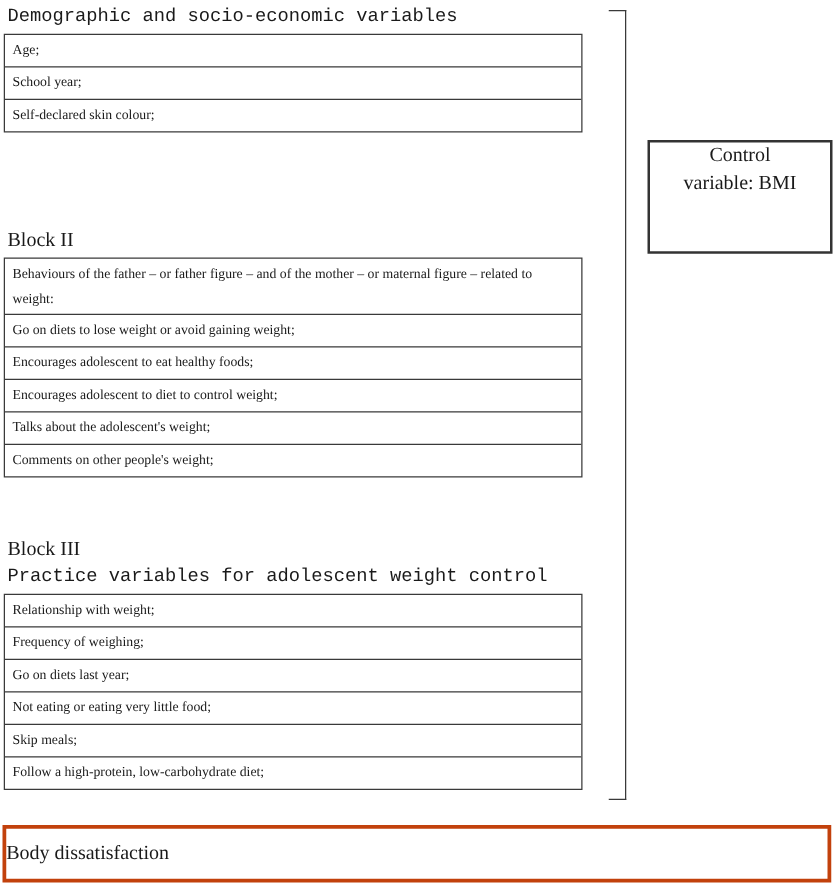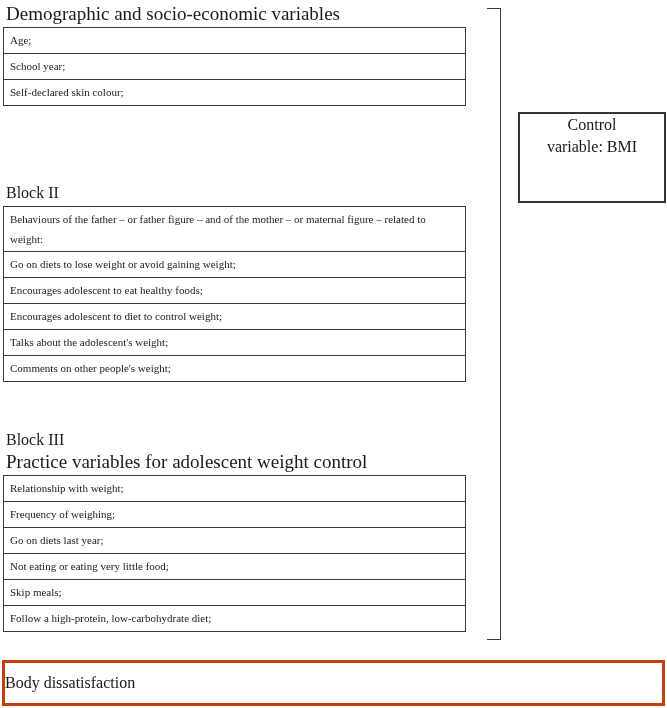--- a/index.html
+++ b/index.html
@@ -23,22 +23,23 @@
   }
   .block-label {
     height: 22px;
     line-height: 22px;
     font-size: 16px;
     padding-left: 3px;
   }
   .block-subtitle {
     height: 22px;
     line-height: 22px;
-    font-size: 19px;
+    font-size: 15px;
     padding-left: 3px;
+    font-family: Liberation Mono, monospace;
   }
   .box {
     margin-top: 2px;
     border: 1px solid #3a3a3a;
     background: #ffffff;
   }
   .row {
     height: 25px;
     line-height: 25px;
     font-size: 11px;

